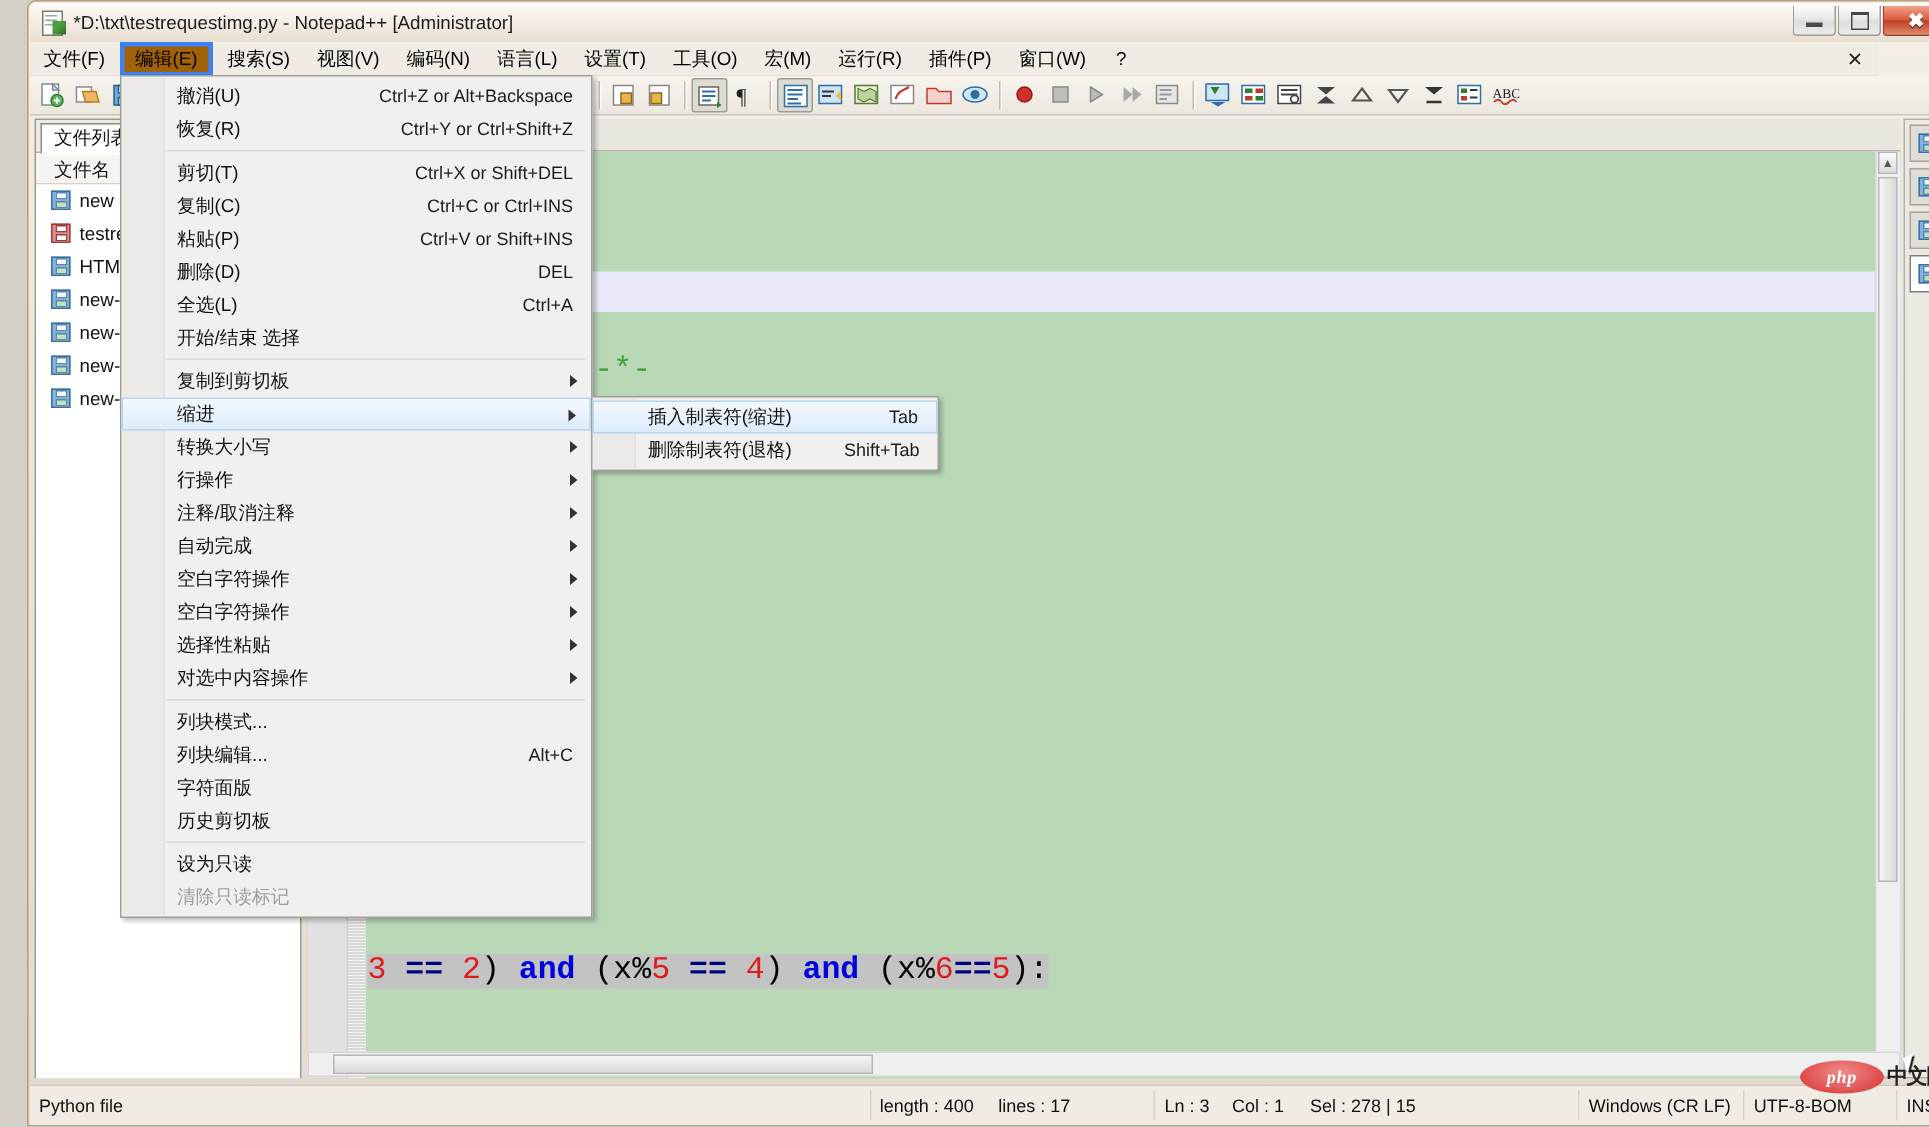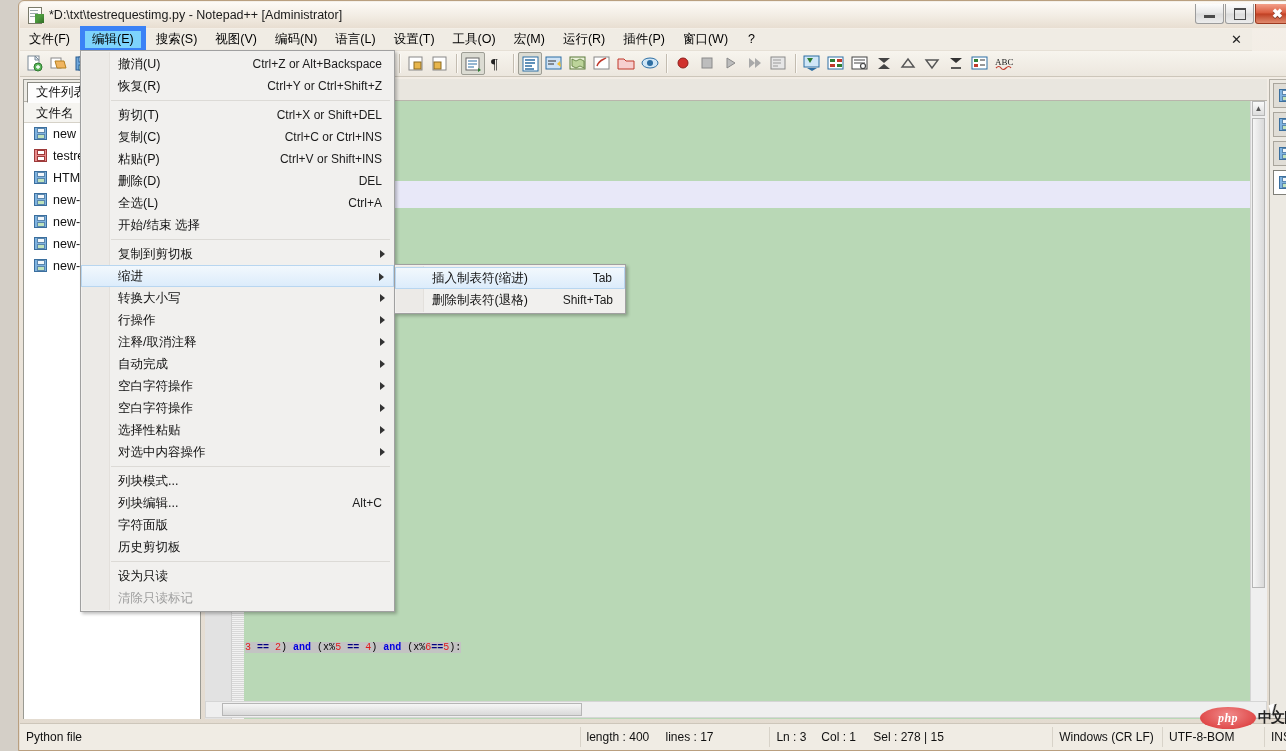--- a/index.html
+++ b/index.html
@@ -69,21 +69,21 @@
   
   .menubar{
     position:absolute;left:1px;top:28px;width:1232px;height:21px;
     background:#f0ece4;
     display:flex;align-items:center;
     font-size:12.5px;color:#000;
     border-bottom:1px solid #e6e0d6;
   }
   .menubar .mi{padding:2px 8px;margin:0 1px;white-space:nowrap;line-height:15px;}
   .menubar .mi.active{
-    background:#7dd3fc;border:5px solid #3b82f6;padding:1px 7px;
+    background:#a16207;border:3px solid #3b82f6;padding:1px 7px;
   }
   .menubar .mi.help{padding-left:10px;}
   .menubar .spacer{flex:1;}
   .menubar .closeX{padding-right:10px;font-size:13px;color:#222;}
 
   
   .toolbar{
     position:absolute;left:1px;top:50px;width:1284px;height:26px;
     background:linear-gradient(180deg,#f7f4ee 0%,#ece7de 100%);
     display:flex;align-items:center;padding-left:3px;box-sizing:border-box;
@@ -154,21 +154,21 @@
     position:absolute;left:0;top:0;width:26px;height:100%;
     background:#e2e2e2;border-right:1px solid #cfcfcf;
   }
   .foldcol{
     position:absolute;left:27px;top:0;width:12px;height:100%;
     background:repeating-linear-gradient(180deg,#d8d8d8 0 1px,#f2f2f2 1px 2px);
   }
   .code{
     position:absolute;left:40px;top:0;right:16px;bottom:0;
     font-family:"Liberation Mono","DejaVu Sans Mono",monospace;
-    font-size:10px;line-height:26.7px;white-space:pre;color:#000;
+    font-size:21px;line-height:26.7px;white-space:pre;color:#000;
   }
   .code .ln{height:26.7px;}
   .sel{background:#c3c3c3;}
   .cmt{color:#3fa03f;}
   .kw{color:#0000e0;font-weight:bold;}
   .num{color:#e01b1b;}
   .op{color:#000080;font-weight:bold;}
   .caretline{
     position:absolute;left:0;right:0;height:26.7px;background:#e8e8f8;
   }

